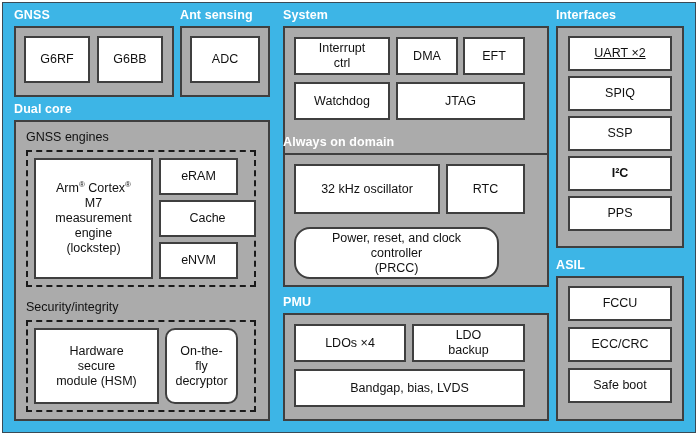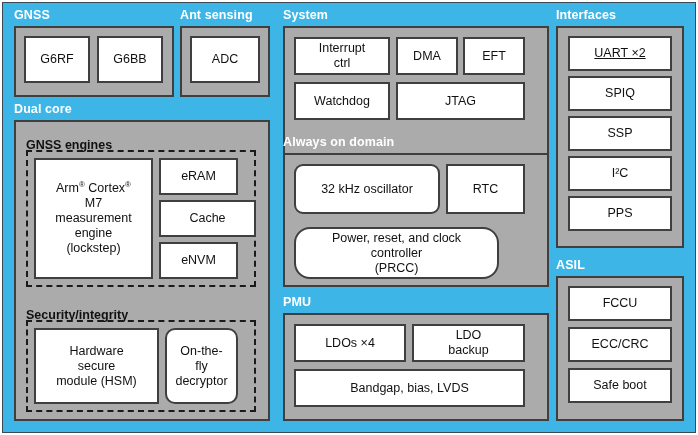--- a/index.html
+++ b/index.html
@@ -57,25 +57,24 @@
     top: 18px;
     background: #ababab;
     border: 2px solid #3f3f3f;
     box-sizing: border-box;
   }
 
   
   .sub-title {
     position: absolute;
     color: #111111;
-    font-weight: bold;
+    font-weight: normal;
     font-size: 12.5px;
     line-height: 14px;
     white-space: nowrap;
-    margin-top: 8px;
   }
   .dashed {
     position: absolute;
     border: 2px dashed #1a1a1a;
     box-sizing: border-box;
   }
 
   
   .blk {
     position: absolute;
@@ -153,21 +152,21 @@
       <div class="blk" style="left:111px; top:9px; width:62px; height:38px;">DMA</div>
       <div class="blk" style="left:178px; top:9px; width:62px; height:38px;">EFT</div>
       <div class="blk" style="left:9px; top:54px; width:96px; height:38px;">Watchdog</div>
       <div class="blk" style="left:111px; top:54px; width:129px; height:38px;">JTAG</div>
     </div>
   </div>
 
   <div class="group" style="left:283px; top:135px; width:266px; height:152px;">
     <div class="group-title">Always on domain</div>
     <div class="gbody">
-      <div class="blk" style="left:9px; top:9px; width:146px; height:50px;border-radius:9px;">32 kHz oscillator</div>
+      <div class="blk" style="left:9px; top:9px; width:146px; height:50px;">32 kHz oscillator</div>
       <div class="blk" style="left:161px; top:9px; width:79px; height:50px;">RTC</div>
       <div class="blk" style="left:9px; top:72px; width:205px; height:52px;border-radius:16px;">
         <span>Power, reset, and clock controller<br>(PRCC)</span>
       </div>
     </div>
   </div>
 
   <div class="group" style="left:283px; top:295px; width:266px; height:126px;">
     <div class="group-title">PMU</div>
     <div class="gbody">
@@ -176,21 +175,21 @@
       <div class="blk" style="left:9px; top:54px; width:231px; height:38px;">Bandgap, bias, LVDS</div>
     </div>
   </div>
 
   <div class="group" style="left:556px; top:8px; width:128px; height:240px;">
     <div class="group-title">Interfaces</div>
     <div class="gbody">
       <div class="blk" style="left:10px; top:8px; width:104px; height:35px;text-decoration:underline;">UART ×2</div>
       <div class="blk" style="left:10px; top:48px; width:104px; height:35px;">SPIQ</div>
       <div class="blk" style="left:10px; top:88px; width:104px; height:35px;">SSP</div>
-      <div class="blk" style="left:10px; top:128px; width:104px; height:35px;">I²C</div>
+      <div class="blk" style="left:10px; top:128px; width:104px; height:35px;font-weight:bold;">I²C</div>
       <div class="blk" style="left:10px; top:168px; width:104px; height:35px;">PPS</div>
     </div>
   </div>
 
   <div class="group" style="left:556px; top:258px; width:128px; height:163px;">
     <div class="group-title">ASIL</div>
     <div class="gbody">
       <div class="blk" style="left:10px; top:8px; width:104px; height:35px;">FCCU</div>
       <div class="blk" style="left:10px; top:49px; width:104px; height:35px;">ECC/CRC</div>
       <div class="blk" style="left:10px; top:90px; width:104px; height:35px;">Safe boot</div>

